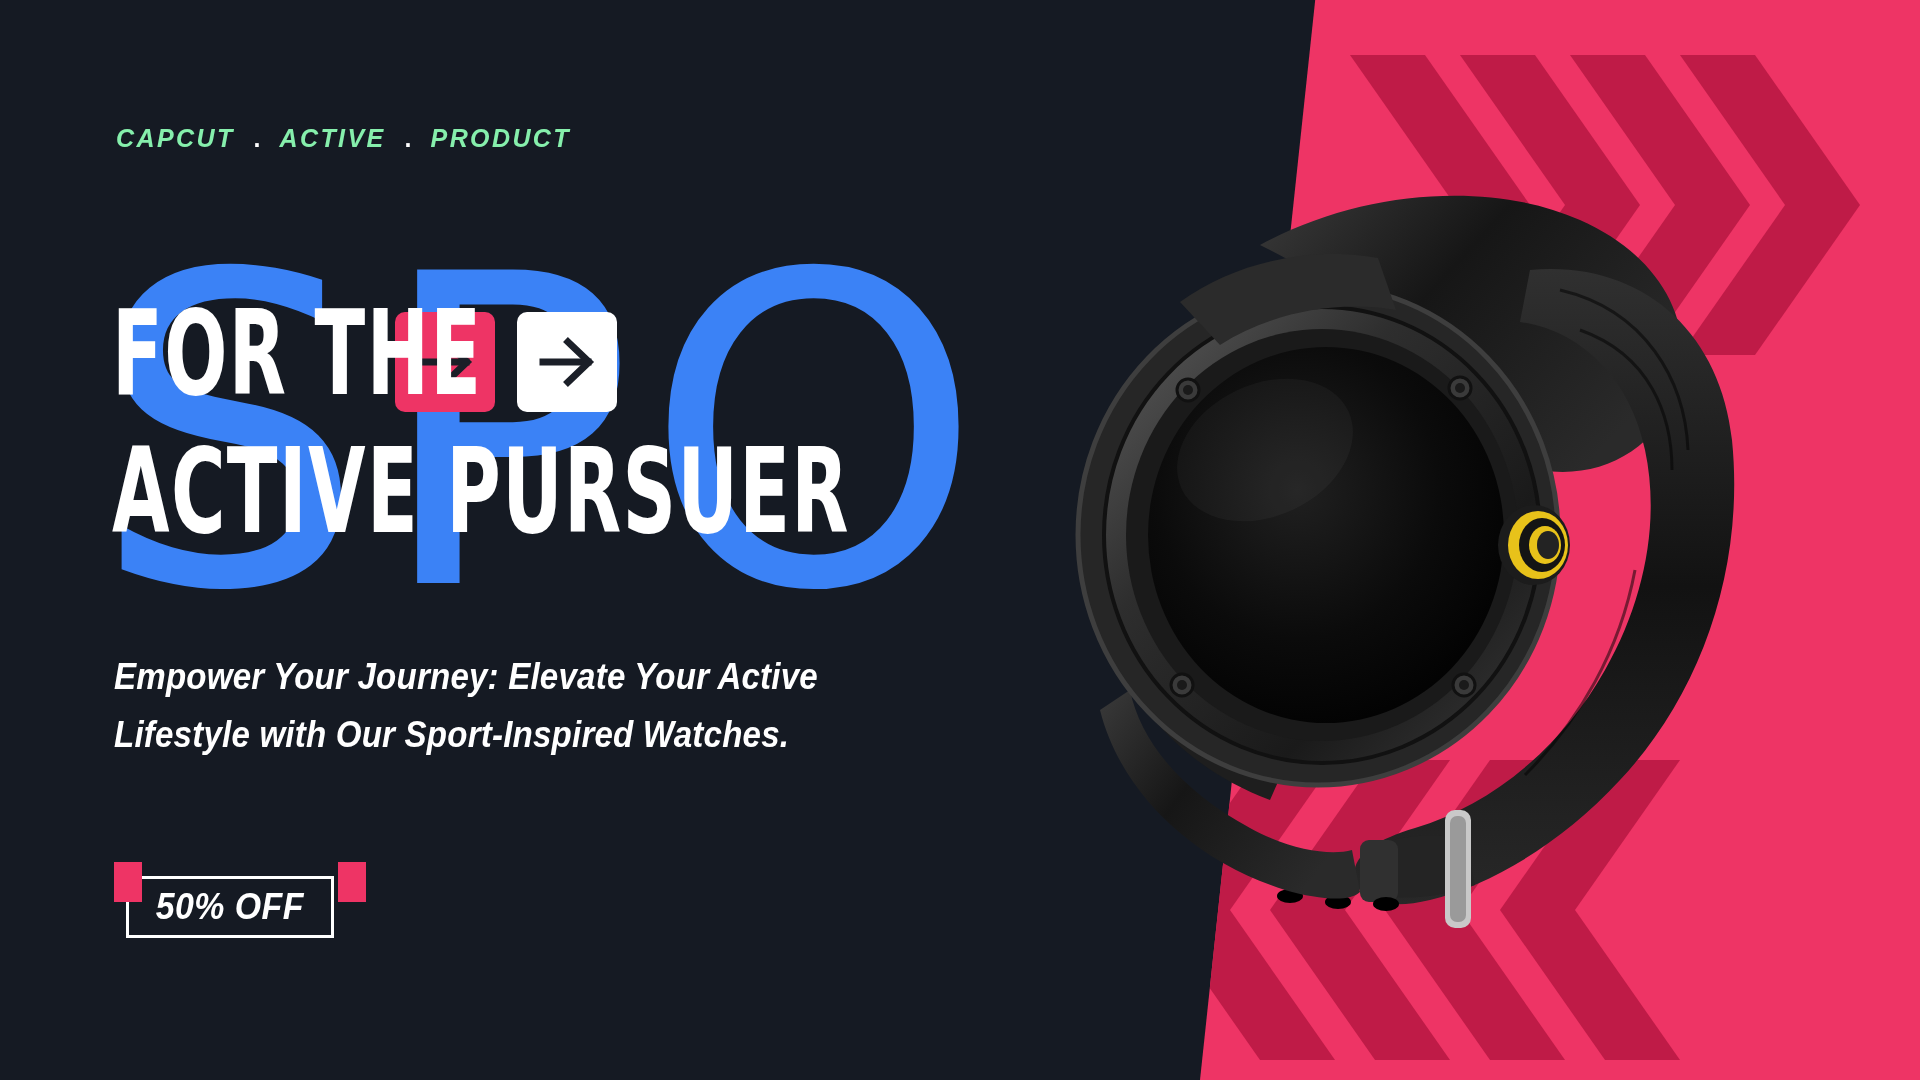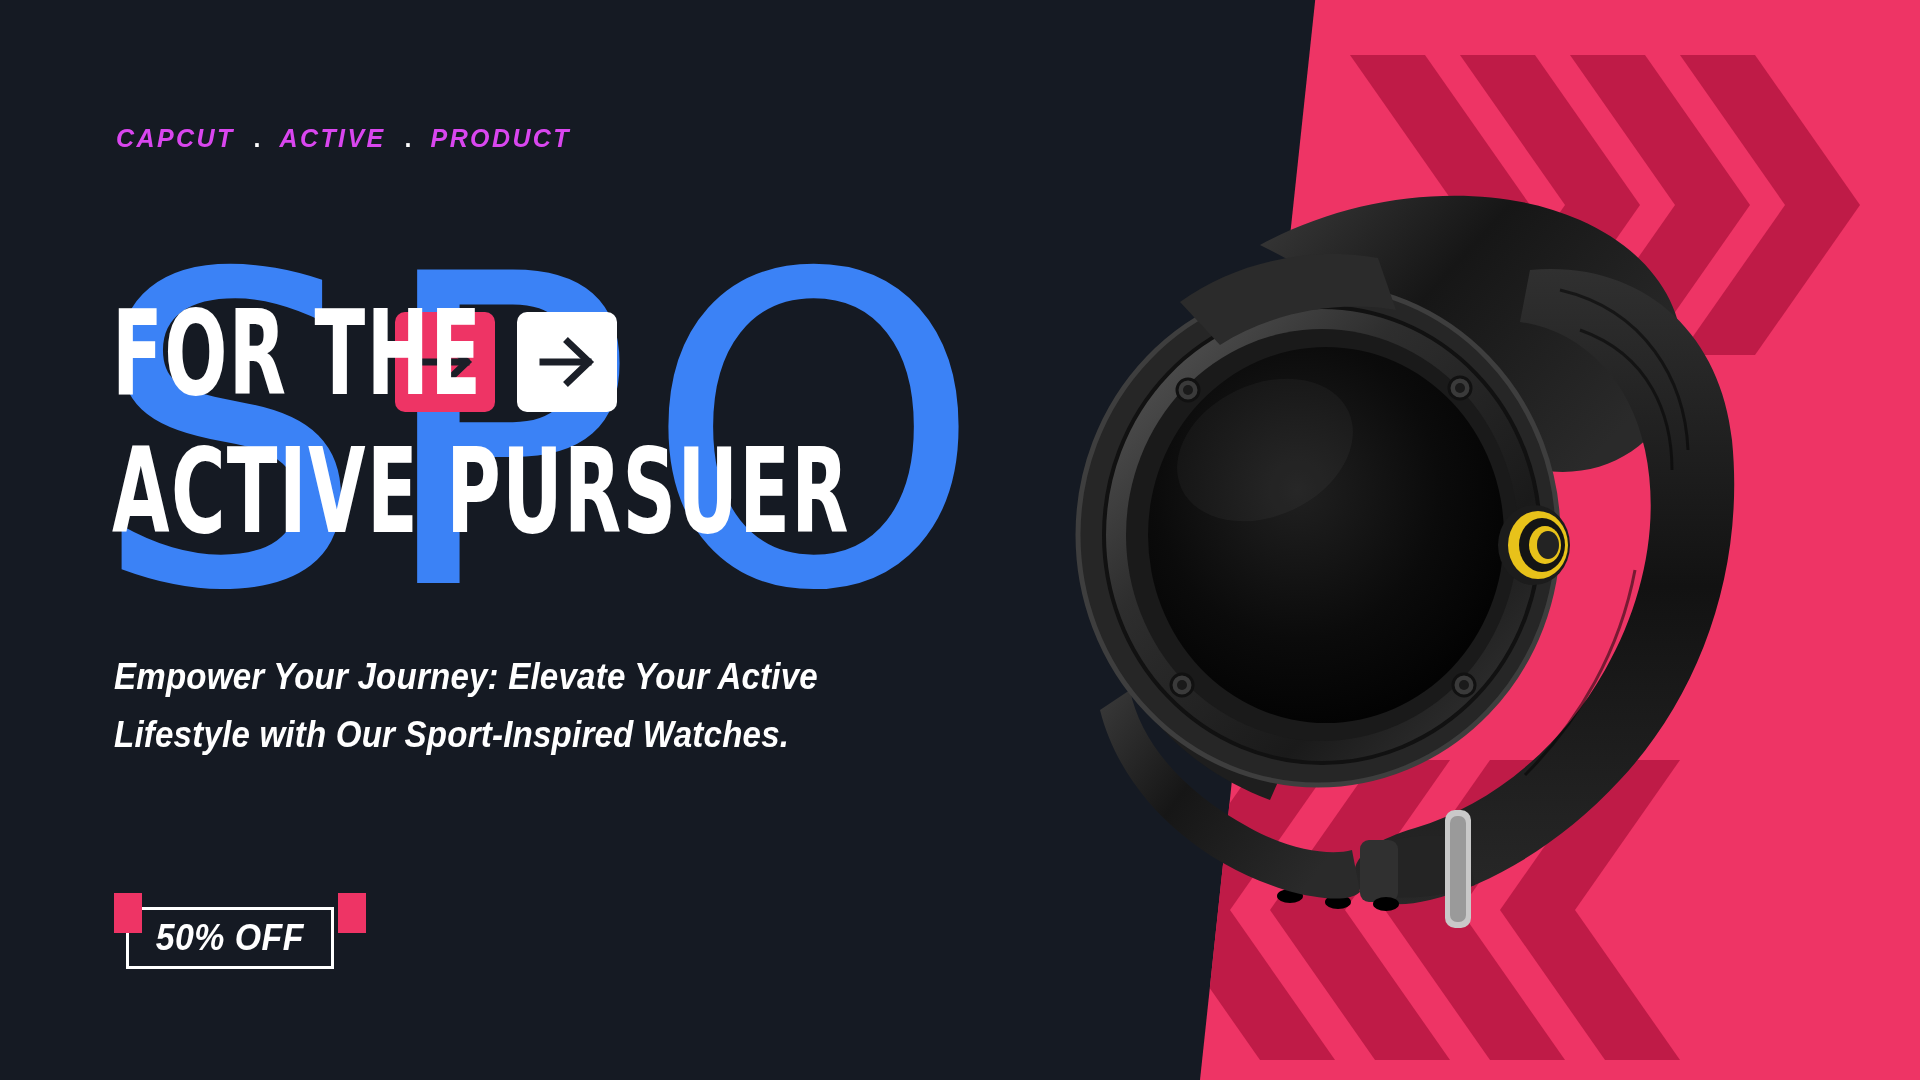--- a/index.html
+++ b/index.html
@@ -54,21 +54,21 @@
   
   .nav {
     position:absolute;
     left:116px; top:124px;
     display:flex;
     align-items:center;
     gap:0px;
     z-index:20;
   }
   .nav-item {
-    color:#d946ef;
+    color:#86efac;
     font-size:25px;
     font-weight:700;
     font-style:italic;
     letter-spacing:2.4px;
     font-family:"Liberation Sans", sans-serif;
     white-space:nowrap;
   }
   .nav-dot {
     color:#FFFFFF;
     font-size:25px;
@@ -132,21 +132,21 @@
     letter-spacing:0.2px;
     font-family:"Liberation Sans Narrow","Liberation Sans", sans-serif;
     transform:scaleX(0.92);
     transform-origin:left top;
     white-space:nowrap;
   }
 
   
   .badges {
     position:absolute;
-    left:114px; top:893px;
+    left:114px; top:862px;
     display:flex;
     align-items:flex-start;
     gap:4px;
     z-index:20;
   }
   .badge-unit { position:relative; }
   .badge-corner {
     position:absolute;
     left:0; top:0;
     width:28px; height:40px;

